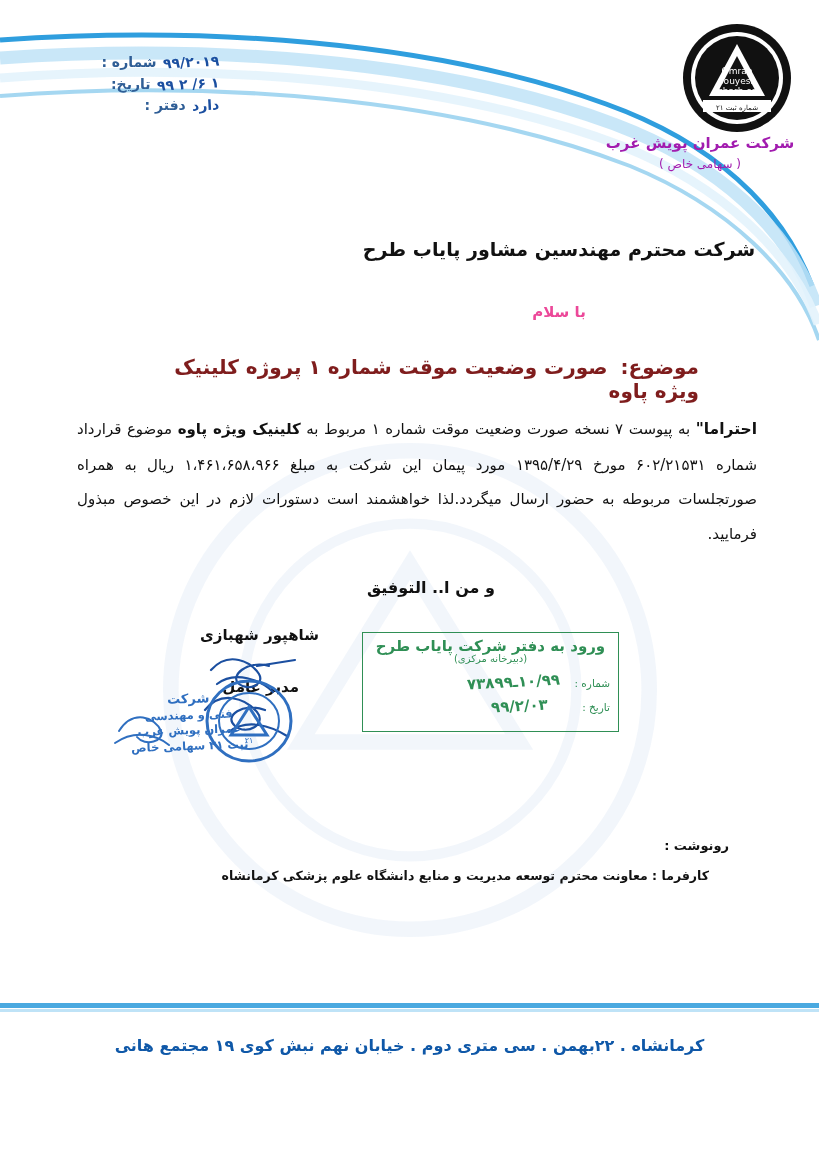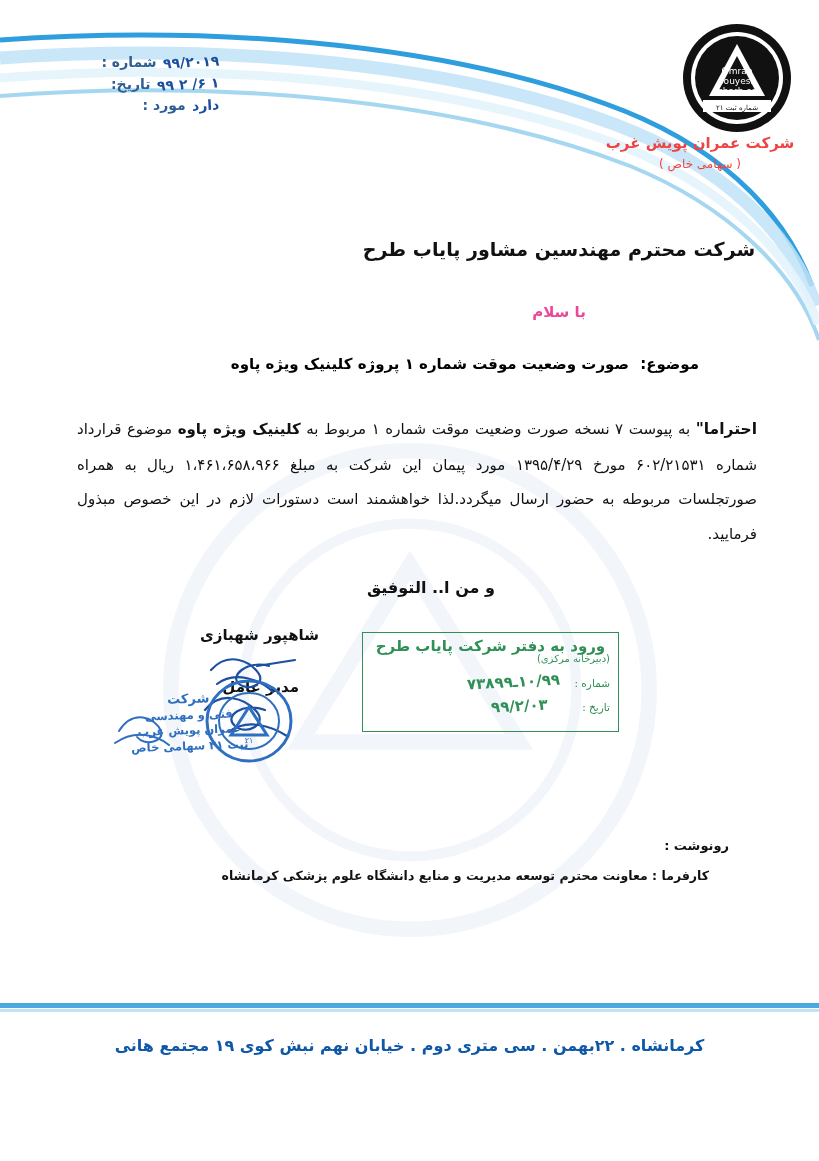--- a/index.html
+++ b/index.html
@@ -77,21 +77,21 @@
     height: 112px;
   }
   .company-name {
     position: absolute;
     top: 132px;
     right: 14px;
     width: 210px;
     text-align: center;
     font-size: 15px;
     font-weight: bold;
-    color: #ef4444;
+    color: #a21caf;
     line-height: 1.5;
   }
   .company-sub {
     font-size: 12px;
     font-weight: normal;
   }
 
   
   .addressee {
     position: absolute;
@@ -112,23 +112,23 @@
     font-size: 15px;
     font-weight: bold;
     color: #ec4899;
   }
   .subject {
     position: absolute;
     top: 355px;
     right: 120px;
     width: 560px;
     text-align: right;
-    font-size: 15px;
-    font-weight: bold;
-    color: #000000;
+    font-size: 20px;
+    font-weight: bold;
+    color: #7f1d1d;
   }
   .subject .sub-label { margin-left: 6px; }
 
   .para {
     position: absolute;
     top: 412px;
     right: 62px;
     width: 680px;
     text-align: justify;
     font-size: 15px;
@@ -216,20 +216,21 @@
     text-align: center;
     font-weight: bold;
     font-size: 15px;
     white-space: nowrap;
   }
   .sg-sub {
     position: absolute;
     top: 20px;
     right: 8px;
     left: 8px;
+    text-align: center;
     font-size: 10px;
   }
   .sg-row {
     position: absolute;
     right: 8px;
     font-size: 10.5px;
   }
   .sg-row.n { top: 44px; }
   .sg-row.d { top: 68px; }
   .sg-hand {
@@ -331,21 +332,21 @@
     <div class="reg-row">
       <span class="reg-val">۹۹/۲۰۱۹</span>
       <span class="reg-label">شماره :</span>
     </div>
     <div class="reg-row">
       <span class="reg-val">۱ ۶/ ۲ ۹۹</span>
       <span class="reg-label">تاریخ:</span>
     </div>
     <div class="reg-row">
       <span class="reg-val">دارد</span>
-      <span class="reg-label">مورد :</span>
+      <span class="reg-label">دفتر :</span>
     </div>
   </div>
 
   <div class="logo">
     <svg width="112" height="112" viewBox="0 0 112 112" xmlns="http://www.w3.org/2000/svg">
       <circle cx="56" cy="56" r="54" fill="#111111"></circle>
       <circle cx="56" cy="56" r="46" fill="#ffffff"></circle>
       <circle cx="56" cy="56" r="42" fill="#111111"></circle>
       <path d="M56 22 L84 74 L28 74 Z" fill="#ffffff"></path>
       <path d="M56 34 L74 68 L38 68 Z" fill="#111111"></path>

